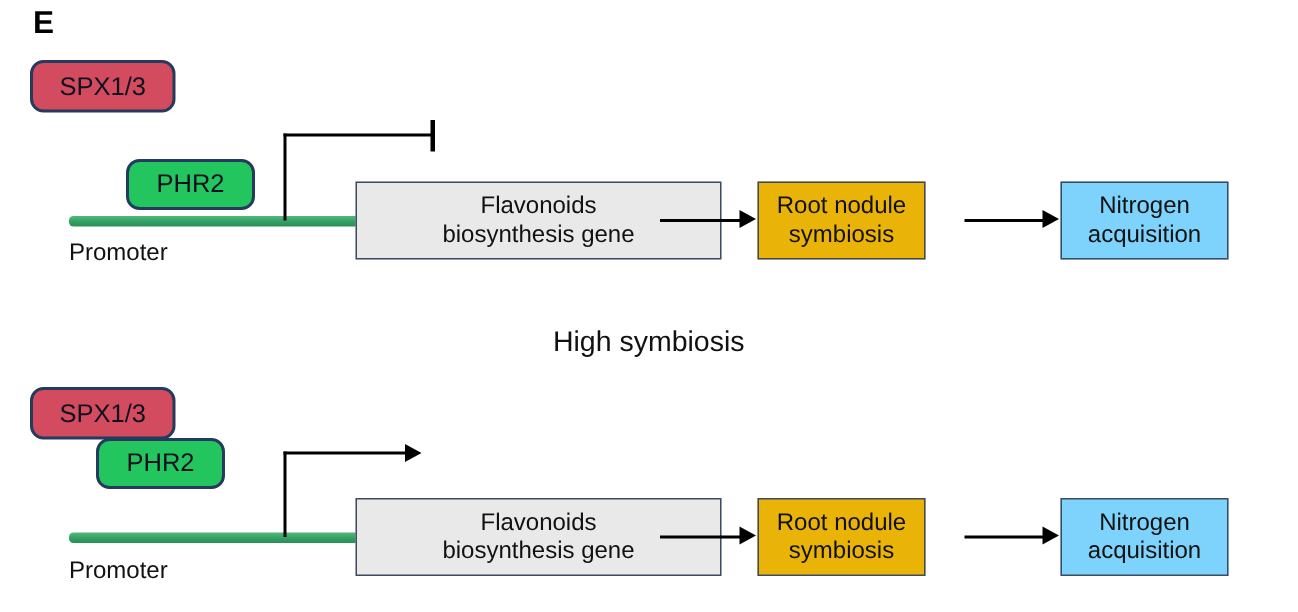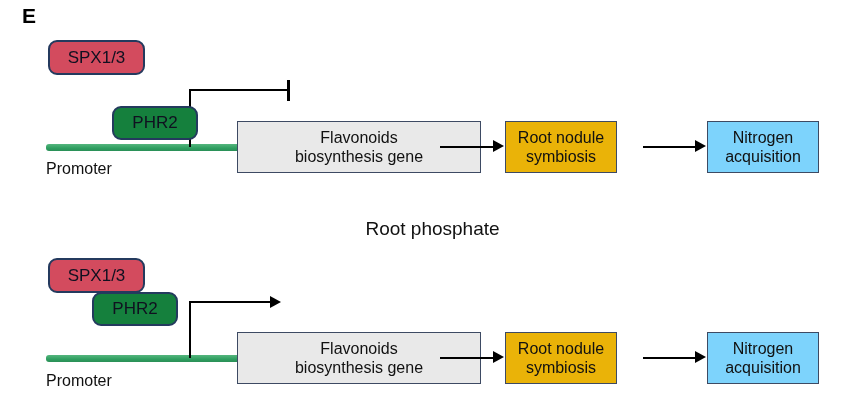--- a/index.html
+++ b/index.html
@@ -14,26 +14,25 @@
   .panel-label{position:absolute;top:4px;left:22px;font-size:21px;font-weight:bold;color:#000;}
 
   .title{position:absolute;left:0;width:100%;text-align:center;font-size:19px;color:#111;}
   .low .title{top:7px;}
   .high .title{top:14px;}
 
   .protein{
     position:absolute;display:flex;align-items:center;justify-content:center;
     border:2px solid #243a5e;border-radius:9px;font-size:17px;color:#101020;
     box-sizing:border-box;
-    margin-left:28px;
   }
   .spx{left:20px;width:97px;height:35px;background:#d34b5e;z-index:1;}
   .low .spx{top:40px;}
   .high .spx{top:54px;}
-  .phr{width:86px;height:34px;background:#15803d;z-index:2;}
+  .phr{width:86px;height:34px;background:#22c55e;z-index:2;}
   .low .phr{left:84px;top:106px;}
   .high .phr{left:64px;top:88px;}
 
   .promoter-line{
     position:absolute;left:46px;width:196px;height:7px;border-radius:3px;
     background:linear-gradient(180deg,#55b67e 0%,#2f9e60 60%,#2a8f57 100%);
   }
   .low .promoter-line{top:144px;}
   .high .promoter-line{top:151px;}
 
@@ -111,21 +110,21 @@
       <span class="txt">Root nodule symbiosis</span>
     </div>
     <div class="blk a2-line"></div>
     <div class="arrowhead a2-head"></div>
     <div class="flowbox nitro-box">
       <span class="txt">Nitrogen acquisition</span>
     </div>
   </section>
 
   <section class="panel high">
-    <div class="title">Root phosphate</div>
+    <div class="title">High symbiosis</div>
 
     <div class="protein spx">
       <span>SPX1/3</span>
     </div>
     <div class="protein phr">
       <span>PHR2</span>
     </div>
 
     <div class="promoter-line"></div>
     <div class="promoter-label">Promoter</div>

